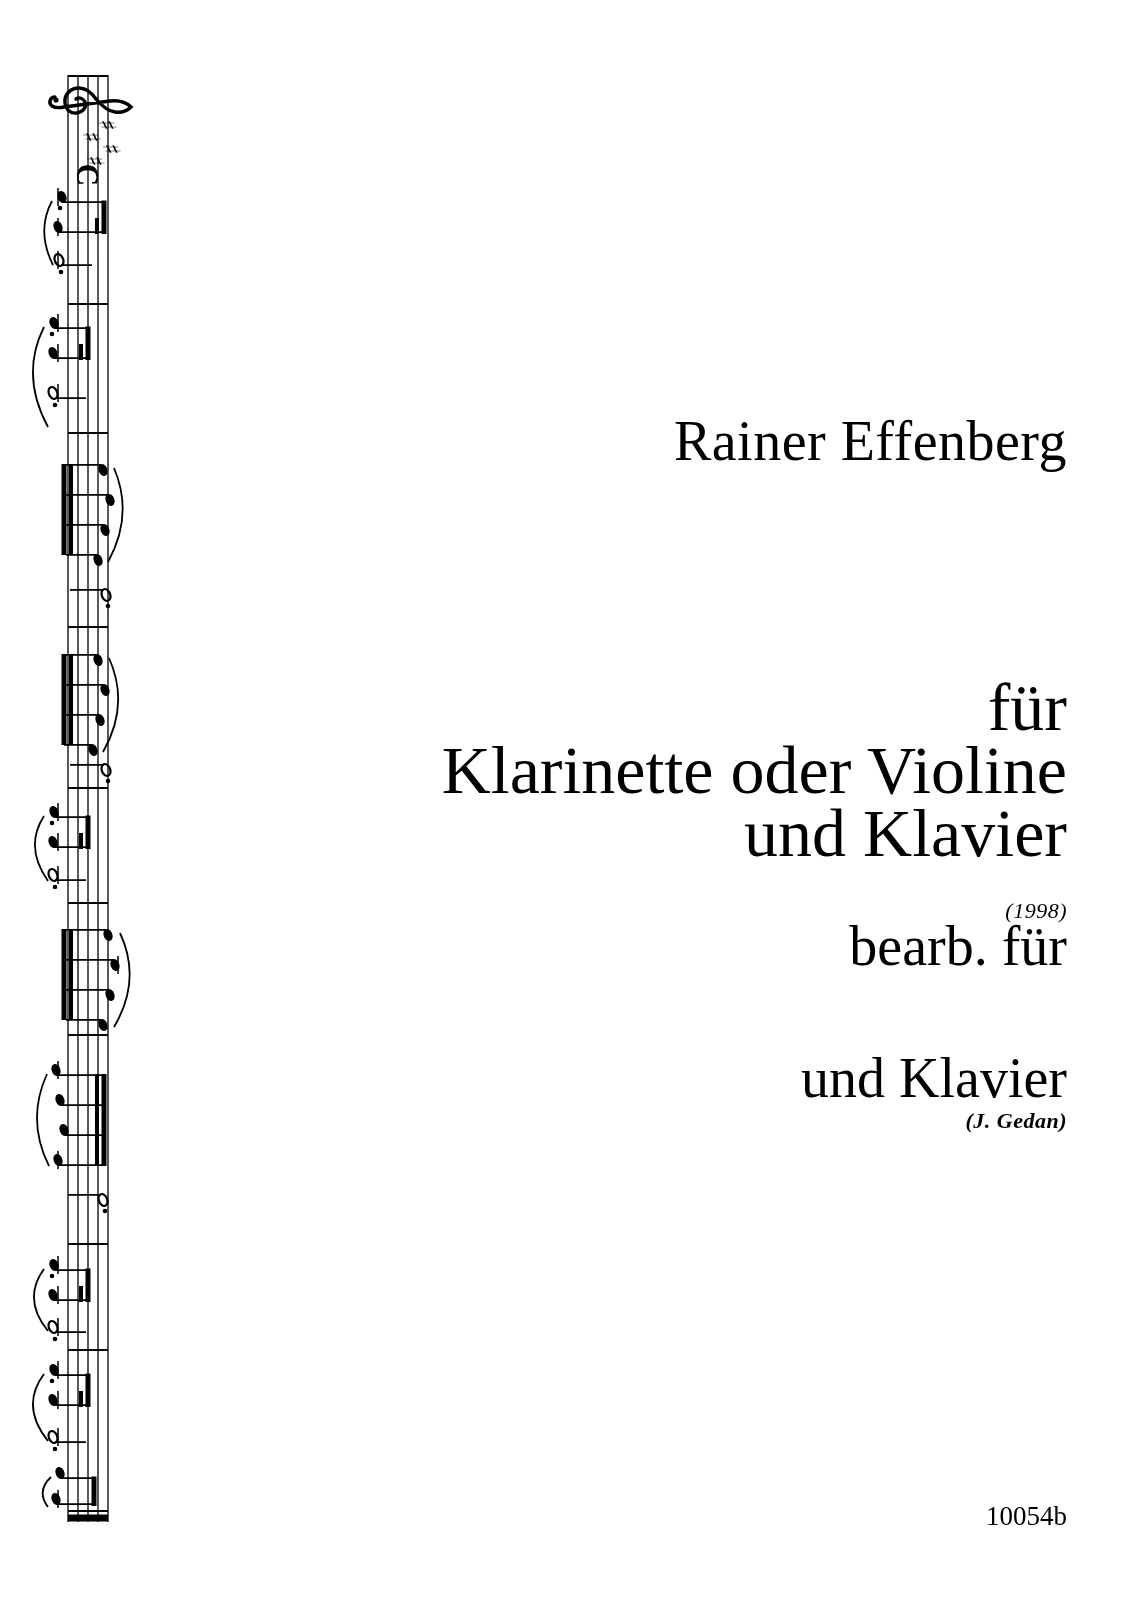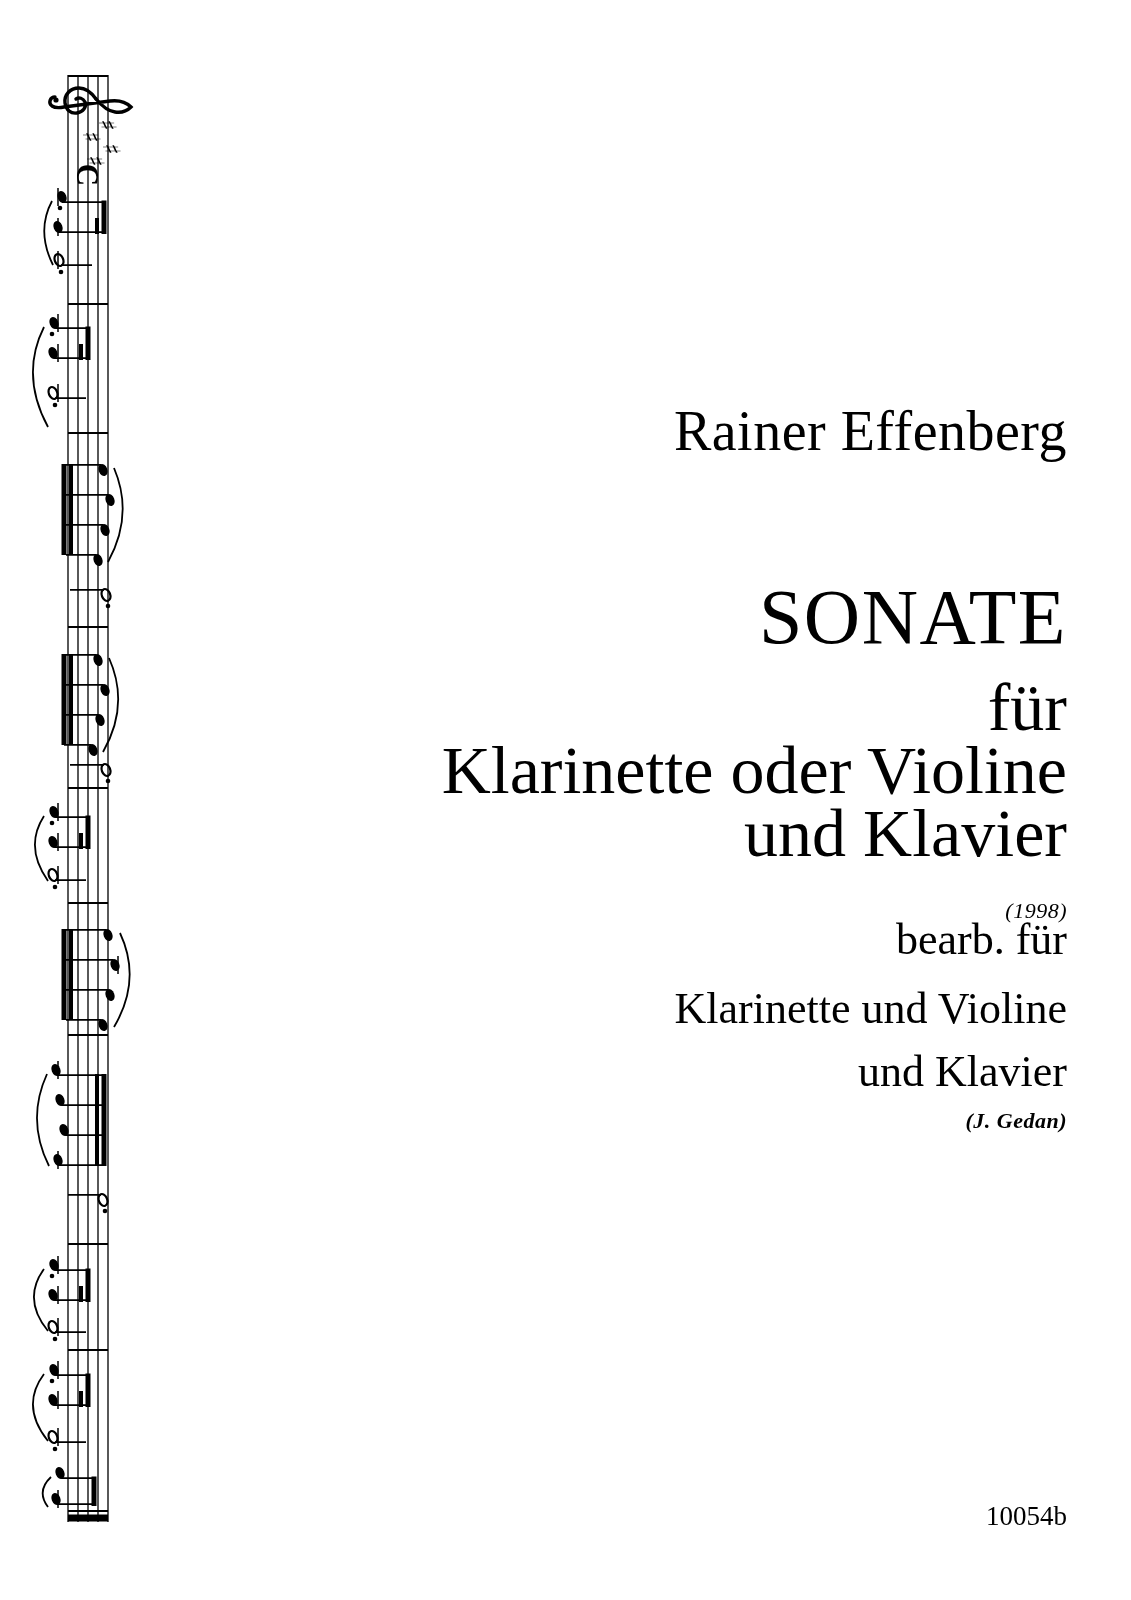--- a/index.html
+++ b/index.html
@@ -12,27 +12,27 @@
     font-family:"Liberation Serif","DejaVu Serif",serif;
     overflow:hidden;
   }
   .line{
     position:absolute;
     right:64px;
     line-height:1;
     white-space:nowrap;
     text-align:right;
   }
-  .composer   {top:403px;font-size:56px;letter-spacing:.5px;}
+  .composer   {top:413px;font-size:56px;letter-spacing:.5px;}
   .work-title {top:578px;font-size:78px;letter-spacing:1.5px;}
   .sub        {font-size:68px;}
   .sub-1{top:673px;} .sub-2{top:736px;font-family:Liberation Serif, serif;} .sub-3{top:799px;}
   .small-note {font-size:22px;font-style:italic;letter-spacing:.5px;}
   .year       {top:868px;margin-top:32px;}
-  .arr        {font-size:44px;}
+  .arr        {font-size:56px;}
   .arr-1{top:918px;} .arr-2{top:987px;} .arr-3{top:1050px;}
   .arranger   {top:1110px;font-weight:bold;}
   .footer-url {top:1471px;font-size:30px;}
   .footer-url .brand{font-weight:bold;}
   .footer-num {top:1503px;font-size:27px;}
   .staff-wrap{
     position:absolute;
     left:148px;top:75px;
     width:1447px;height:130px;
     transform:rotate(90deg);
@@ -144,29 +144,27 @@
           <circle cx="1201" cy="96" r="2.3"></circle>
         <circle cx="1264" cy="93" r="2.3"></circle>
           <circle cx="1306" cy="96" r="2.3"></circle>
         <circle cx="1374" cy="93" r="2.3"></circle>
       </g>
     </svg>
   </div>
 
   <div class="line composer">Rainer Effenberg</div>
 
-  <div class="line work-title">SONATE</div>
 
   <div class="line sub sub-1">für</div>
   <div class="line sub sub-2">Klarinette oder Violine</div>
   <div class="line sub sub-3">und Klavier</div>
 
   <div class="line small-note year">(1998)</div>
 
   <div class="line arr arr-1">bearb. für</div>
-  <div class="line arr arr-2">Klarinette und Violine</div>
   <div class="line arr arr-3">und Klavier</div>
 
   <div class="line small-note arranger">(J. Gedan)</div>
 
   <div class="line footer-num">10054b</div>
 
 </div>
 
 </body></html>

